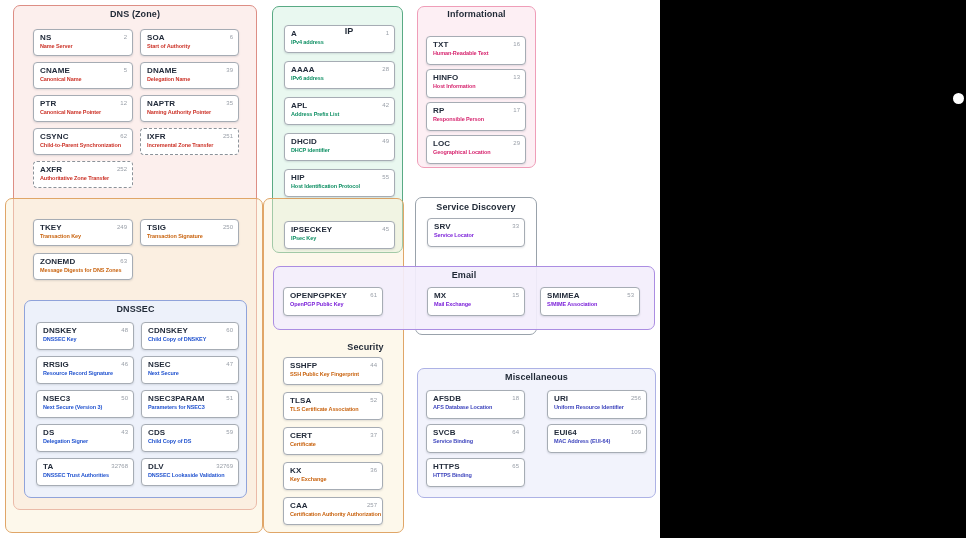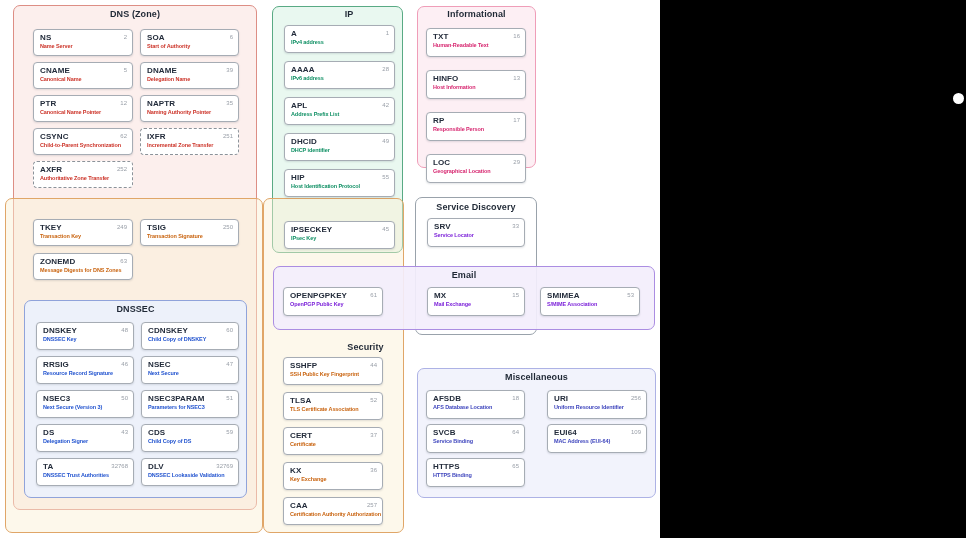--- a/index.html
+++ b/index.html
@@ -20,36 +20,36 @@
   #box-dnssec { left:24px;  top:300px; width:223px; height:198px; background:#edf1fa; border:1px solid #90a3da; z-index:3; }
   #box-email  { left:273px; top:266px; width:382px; height:64px;  background:rgba(243,238,252,0.92); border:1px solid #ab8de2; z-index:3; }
   #box-misc   { left:417px; top:368px; width:239px; height:130px; background:#f2f3fc; border:1px solid #adb2e5; z-index:1; }
 
   .title {
     position:absolute; z-index:6;
     font-size:9px; font-weight:700; color:#1f2835;
     text-align:center; letter-spacing:0.1px;
   }
   #t-dns-meta { left:13px;  top:9px;   width:244px; }
-  #t-ip       { left:272px; top:9px;   width:154px; }
+  #t-ip       { left:272px; top:26px;   width:154px; }
   #t-informational { left:417px; top:9px; width:119px; }
   #t-service-discovery { left:415px; top:202px; width:122px; }
   #t-email    { left:273px; top:270px; width:382px; }
   #t-security { left:263px; top:342px; width:141px;margin-left:32px; }
   #t-dnssec   { left:24px;  top:304px; width:223px; }
   #t-misc     { left:417px; top:372px; width:239px; }
 
   .cards { position:absolute; display:grid; z-index:5; }
   #cards-dns-meta { left:33px;  top:29px;  width:206px; grid-template-columns:100px 99px; column-gap:7px; grid-auto-rows:27px; row-gap:6px; }
   #cards-meta-sec { left:33px;  top:219px; width:206px; grid-template-columns:100px 99px; column-gap:7px; grid-auto-rows:27px; row-gap:7px; }
   #cards-ip       { left:284px; top:25px;  width:111px; grid-template-columns:111px; grid-auto-rows:28px; row-gap:8px; }
   #card-ipseckey  { left:284px; top:221px; width:111px; grid-template-columns:111px; grid-auto-rows:28px; }
   #cards-security { left:283px; top:357px; width:100px; grid-template-columns:100px; grid-auto-rows:28px; row-gap:7px; }
   #card-openpgpkey{ left:283px; top:287px; width:76px; grid-template-columns:100px; grid-auto-rows:29px; }
-  #cards-info     { left:426px; top:28px;  width:100px; grid-template-columns:100px; grid-auto-rows:29px; row-gap:13px; }
+  #cards-info     { left:426px; top:36px;  width:100px; grid-template-columns:100px; grid-auto-rows:29px; row-gap:4px; }
   #card-srv       { left:427px; top:218px; width:98px;  grid-template-columns:98px;  grid-auto-rows:29px; }
   #card-mx        { left:427px; top:287px; width:98px;  grid-template-columns:98px;  grid-auto-rows:29px; }
   #card-smimea    { left:540px; top:287px; width:100px; grid-template-columns:100px; grid-auto-rows:29px; }
   #cards-dnssec   { left:36px;  top:322px; width:203px; grid-template-columns:98px 98px; column-gap:7px; grid-auto-rows:28px; row-gap:6px; }
   #cards-misc     { left:426px; top:390px; width:221px; grid-template-columns:99px 100px; column-gap:22px; grid-auto-rows:29px; row-gap:5px; }
 
   .card {
     background:#ffffff;
     border:1px solid #a6acb4;
     border-radius:4px;

